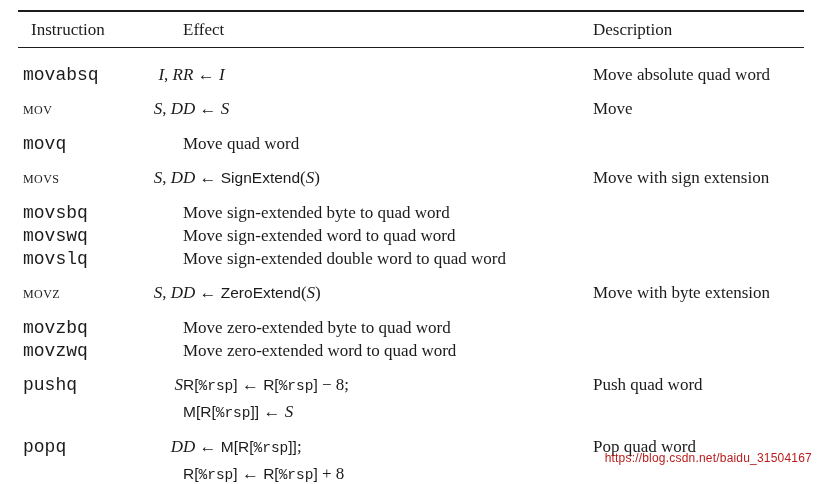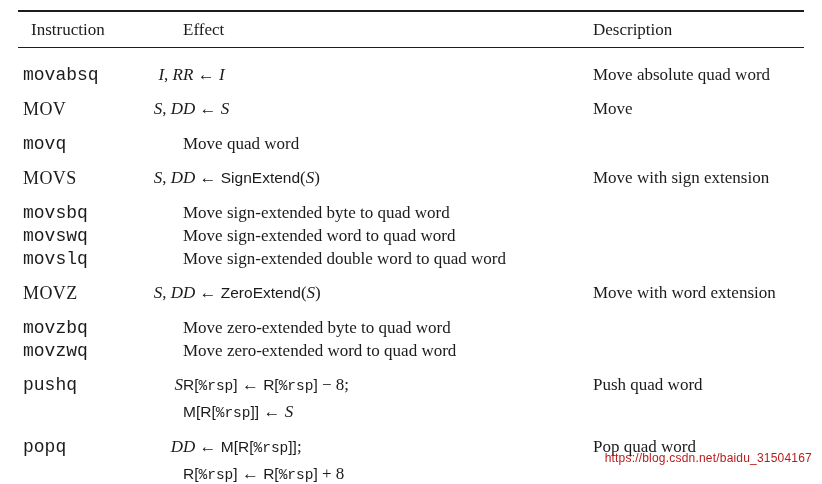--- a/index.html
+++ b/index.html
@@ -36,21 +36,21 @@
   .c1 { width: 97px; padding-left: 5px; }
   .c2 { width: 68px; text-align: right; }
   .c3 { width: 410px; }
   .c4 { flex: 1; font-size: 17px; }
   .mono-instr {
     font-family: "Liberation Mono", "DejaVu Sans Mono", monospace;
     font-size: 18px;
   }
   .sc-instr {
     font-family: "Liberation Serif", serif;
-    font-size: 18px; letter-spacing: 0.4px;
+    font-size: 12px; letter-spacing: 0.4px;
   }
   .effect-line { line-height: 22px; }
   .effect-line + .effect-line { margin-top: 4px; }
   .seg-it { font-style: italic; font-size: 17px; }
   .seg-pl { font-size: 17px; }
   .seg-sf { font-family: "Liberation Sans", "DejaVu Sans", sans-serif; font-size: 15.5px; }
   .seg-mo { font-family: "Liberation Mono", "DejaVu Sans Mono", monospace; font-size: 14.5px; }
   .watermark {
     position: absolute;
     right: 10px; top: 451px;
@@ -125,21 +125,21 @@
           <div class="effect-line"><span class="seg-pl">Move sign-extended double word to quad word</span></div>
         </div>
         <div class="cell c4"></div>
       </div>
       <div class="row">
         <div class="cell c1"><span class="sc-instr">MOVZ</span></div>
         <div class="cell c2"><span class="seg-it">S</span><span class="seg-pl">, </span><span class="seg-it">D</span></div>
         <div class="cell c3">
           <div class="effect-line"><span class="seg-it">D</span><span class="seg-pl"> ← </span><span class="seg-sf">ZeroExtend</span><span class="seg-pl">(</span><span class="seg-it">S</span><span class="seg-pl">)</span></div>
         </div>
-        <div class="cell c4">Move with word extension</div>
+        <div class="cell c4">Move with byte extension</div>
       </div>
       <div class="row">
         <div class="cell c1"><span class="mono-instr">movzbq</span></div>
         <div class="cell c2"></div>
         <div class="cell c3">
           <div class="effect-line"><span class="seg-pl">Move zero-extended byte to quad word</span></div>
         </div>
         <div class="cell c4"></div>
       </div>
       <div class="row tight">

